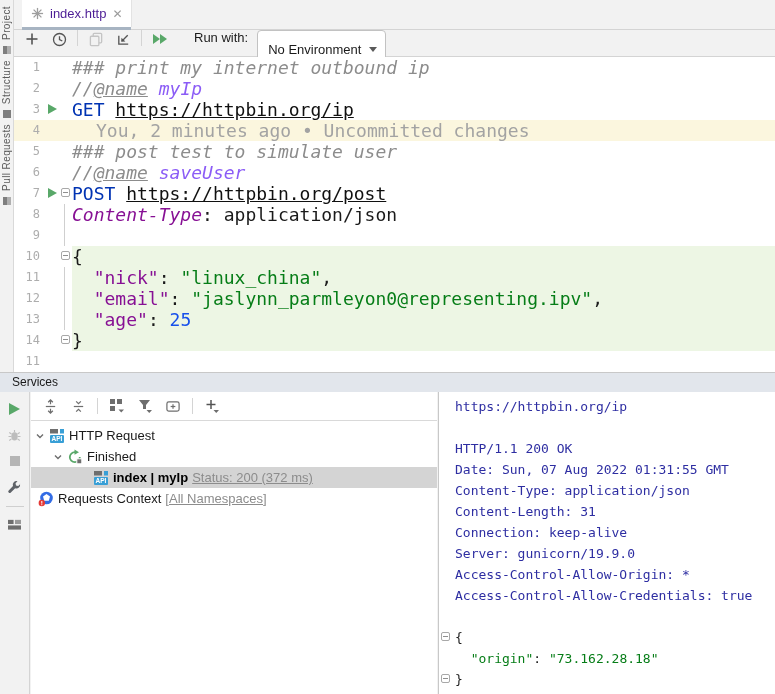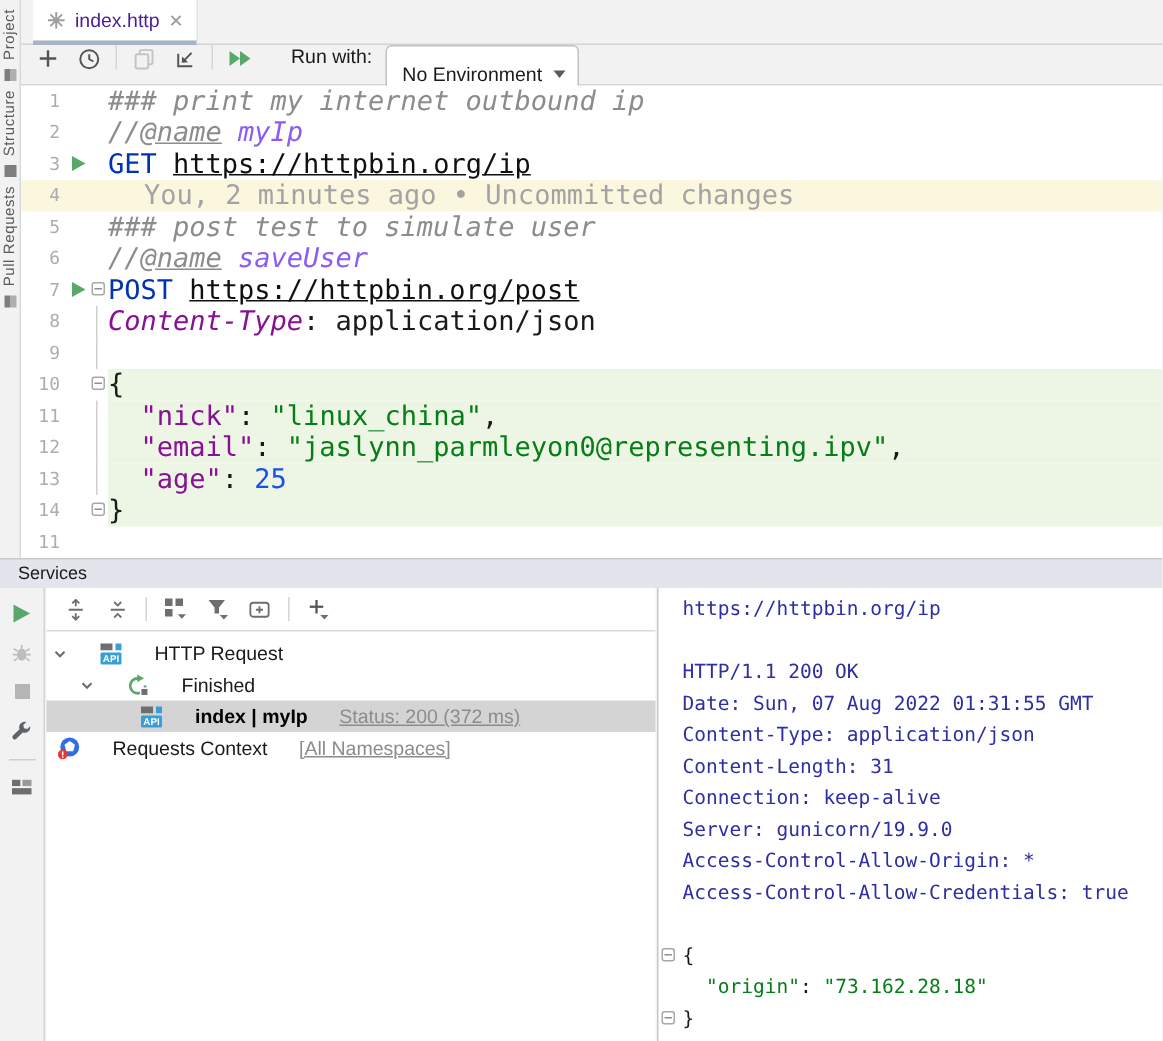--- a/index.html
+++ b/index.html
@@ -65,21 +65,21 @@
   .svc-header { position:absolute; left:0; top:372px; width:775px; height:20px;
     background:#E2E6EC; border-top:1px solid #C8C8C8; line-height:19px; padding-left:12px;
     font-size:12px; color:#1A1A1A; }
   .svc-left { position:absolute; left:0; top:392px; width:30px; height:302px;
     background:#F2F2F2; border-right:1px solid #D4D4D4; display:flex; flex-direction:column; align-items:center; }
   .svc-left .tbtn { margin-top:8px; }
   .svc-left hr { width:18px; border:none; border-top:1px solid #CFCFCF; margin-top:10px; }
   .svc-main { position:absolute; left:31px; top:392px; width:406px; height:302px; background:#FFFFFF; }
   .svc-toolbar { height:29px; border-bottom:1px solid #D9D9D9; display:flex; align-items:center; gap:10px; padding-left:10px; }
   .tree { padding-top:4px; }
-  .tree-row { height:21px; display:flex; align-items:center; gap:21px; white-space:nowrap; }
+  .tree-row { height:21px; display:flex; align-items:center; gap:4px; white-space:nowrap; }
   .tree-row.selected { background:#D4D4D4; }
   .dim { color:#8C8C8C;text-decoration:underline; }
   .bold { font-weight:bold; color:#000; }
   .chev { width:10px; height:10px; flex:none; }
 
   
   .console { position:absolute; left:438px; top:392px; width:337px; height:302px;
     background:#FFFFFF; border-left:1px solid #C8C8C8; padding-top:4px; overflow:hidden; }
   .con-row { display:flex; height:21px; line-height:21px; }
   .con-gut { width:16px; flex:none; position:relative; }

